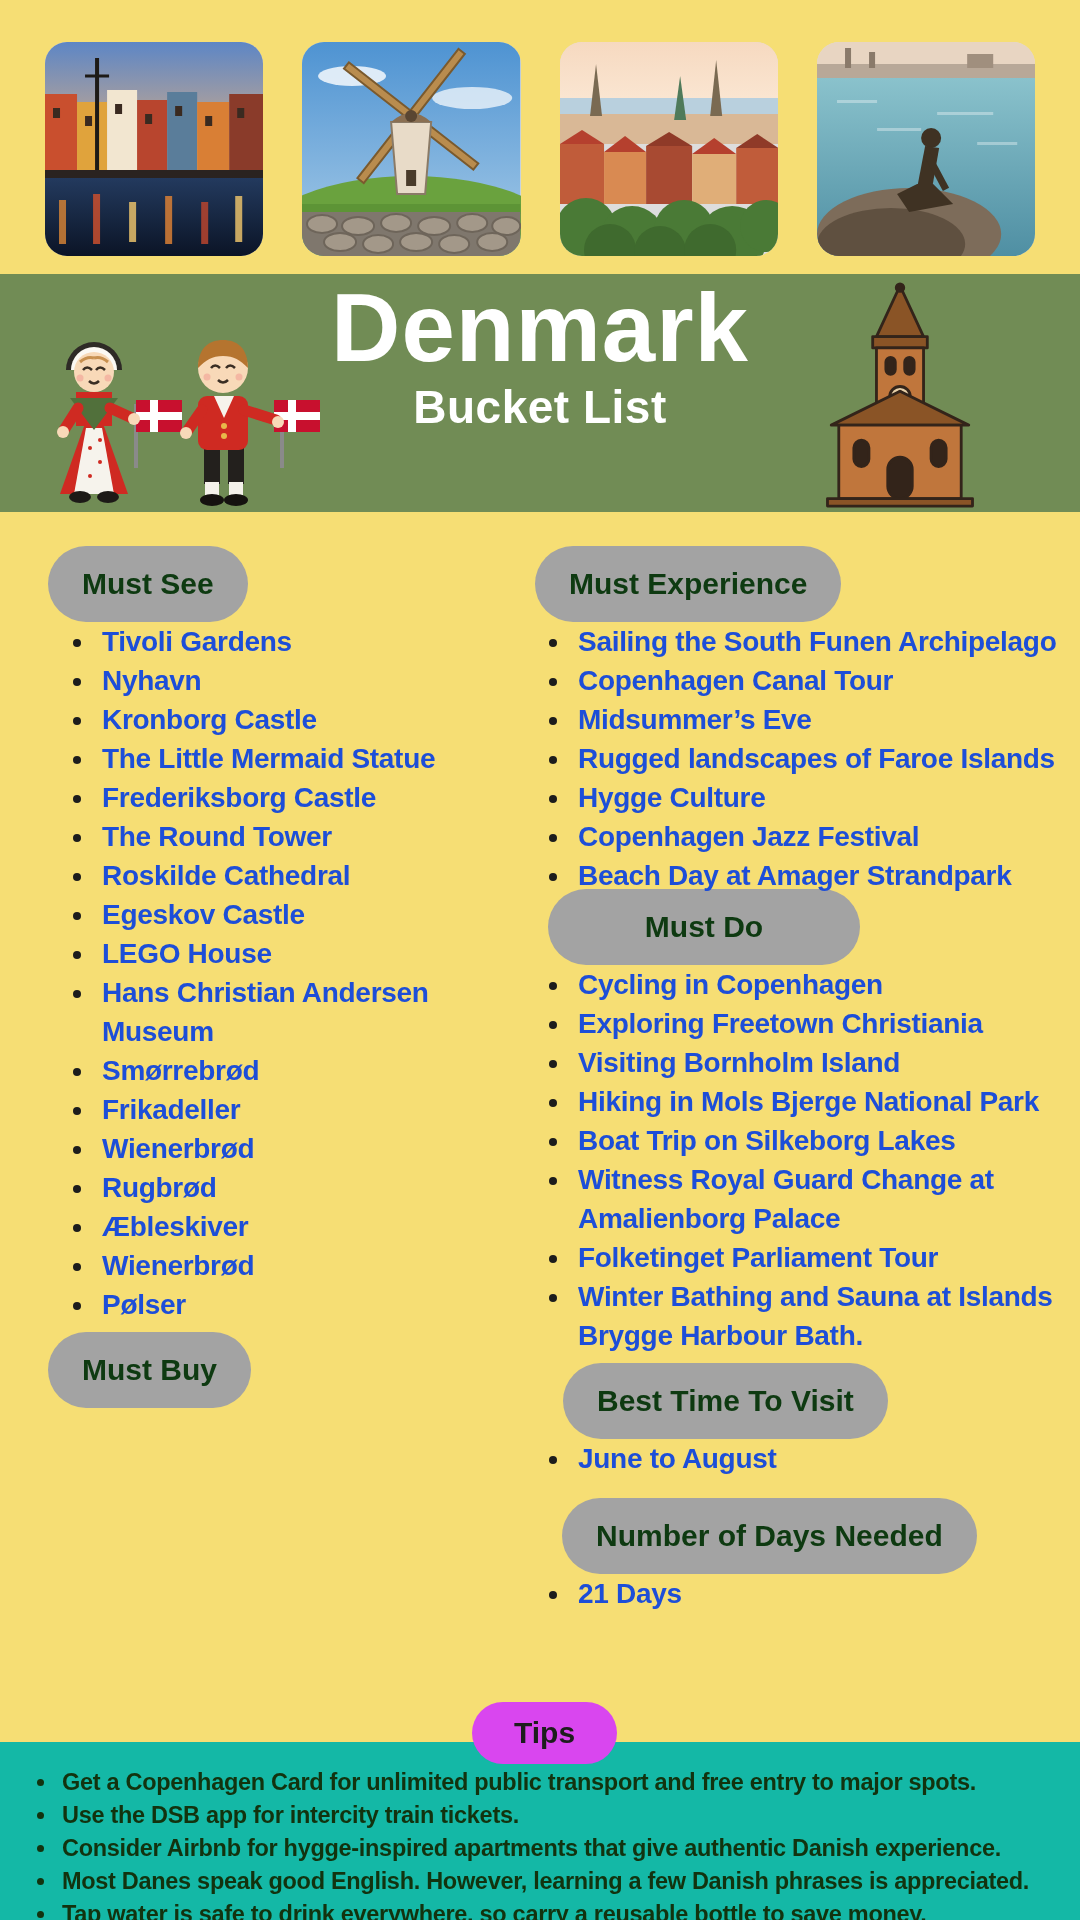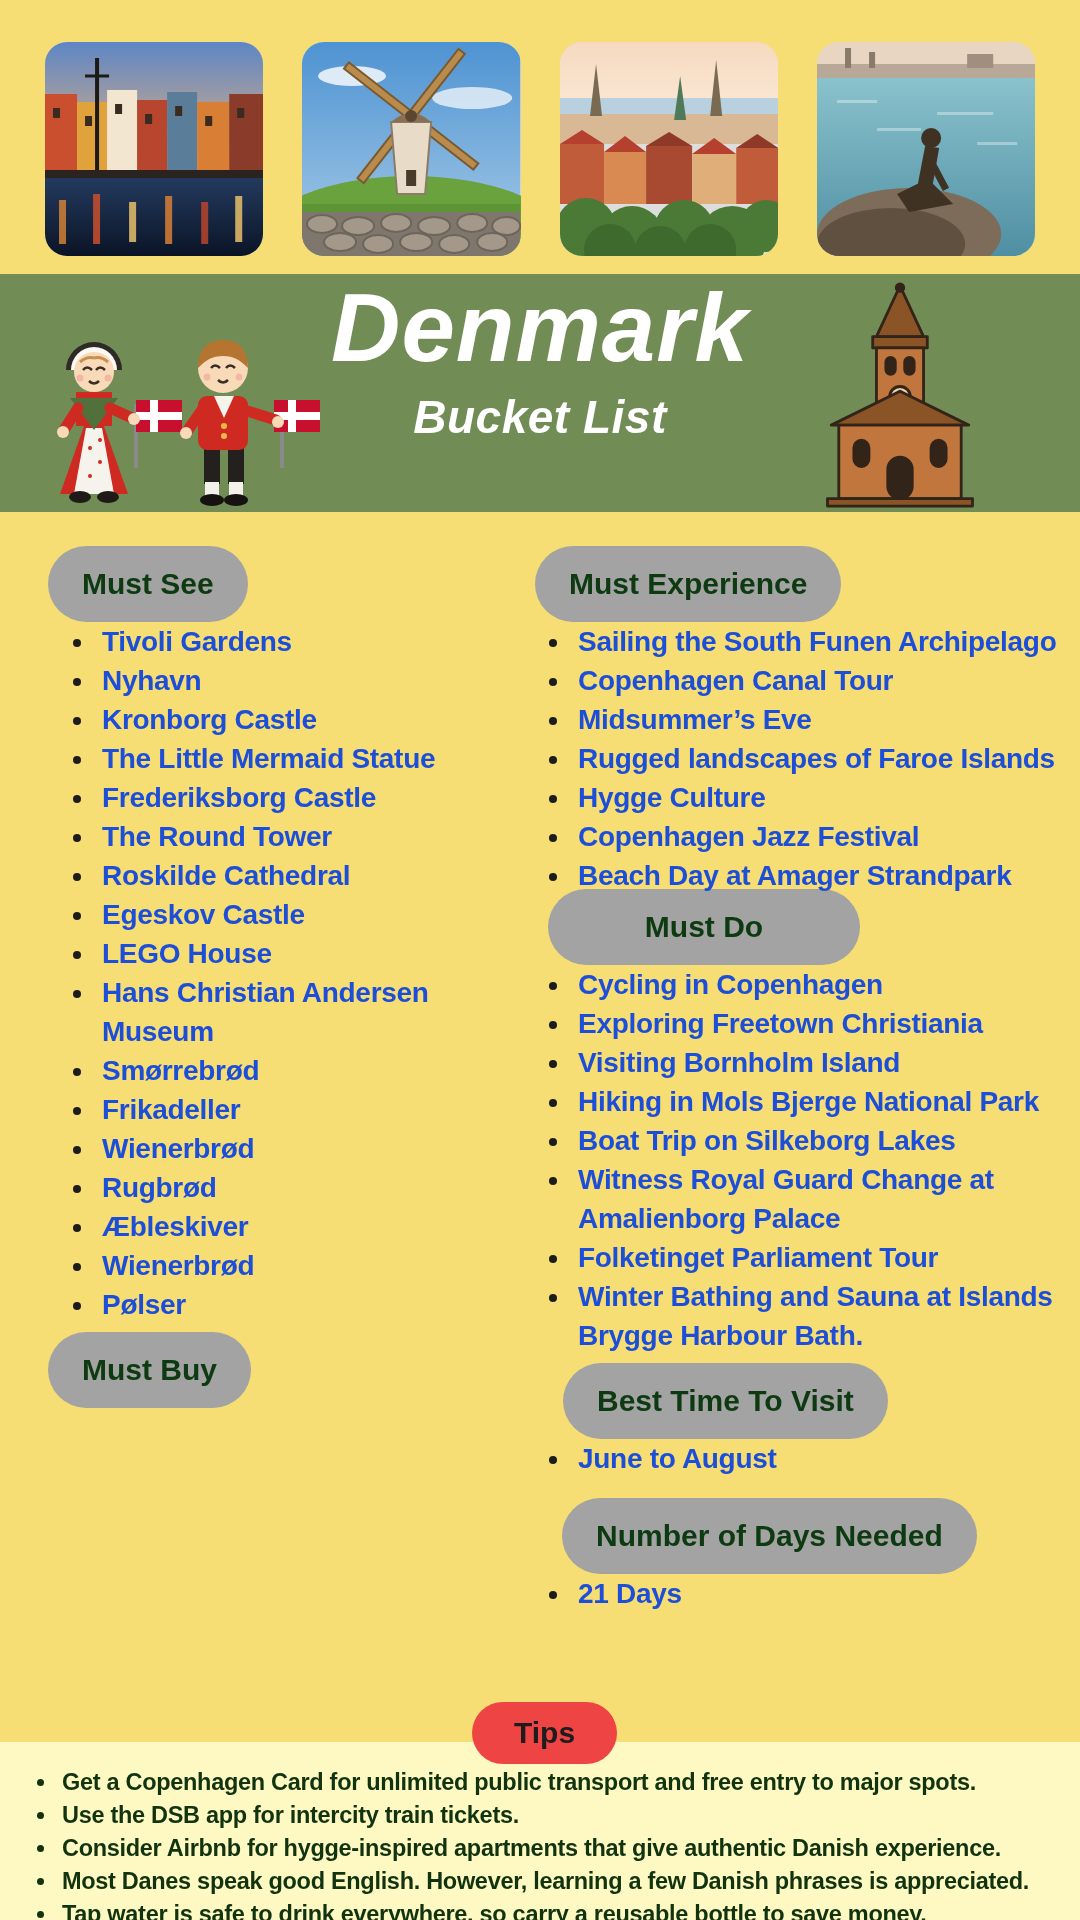--- a/index.html
+++ b/index.html
@@ -7,24 +7,24 @@
     width:1080px;height:1920px;position:relative;overflow:hidden;
     background:#F6DE74;
     font-family:"Liberation Sans",sans-serif;
     -webkit-font-smoothing:antialiased;
   }
   
   .photo-row{position:absolute;top:42px;left:45px;right:45px;height:214px;display:flex;gap:39px;}
   .photo{margin:0;flex:1;border-radius:22px;overflow:hidden;background:#ddd;}
   .photo svg{width:100%;height:100%;display:block;}
   
-  .banner{position:absolute;top:274px;left:0;width:1080px;height:238px;background:#718C55;font-style:italic;}
+  .banner{position:absolute;top:274px;left:0;width:1080px;height:238px;background:#718C55;}
   .banner-titles{position:absolute;left:0;right:0;top:2px;text-align:center;color:#ffffff;}
   .page-title{font-size:96px;font-weight:700;margin:0;letter-spacing:1px;line-height:104px;}
-  .page-subtitle{font-size:46px;font-weight:700;margin-top:10px;letter-spacing:.5px;}
+  .page-subtitle{font-size:46px;font-weight:700;letter-spacing:.5px;}
   .couple{position:absolute;left:16px;top:2px;width:305px;height:234px;}
   .church{position:absolute;right:84px;top:8px;width:192px;height:226px;}
   
   .col{position:absolute;top:512px;}
   .col-left{left:44px;width:480px;}
   .col-right{left:520px;width:552px;}
   .pill{
     background:#a3a3a3;border-radius:42px;color:#0E3A11;
     font-weight:700;font-size:30px;line-height:36px;
     padding:20px 34px;width:max-content;text-align:center;
@@ -49,25 +49,25 @@
   .l-must-exp{margin-top:20px;}
   .p-must-do{margin-top:-6px;margin-left:28px;}
   .l-must-do{margin-top:14px;}
   .p-best-time{margin-top:8px;margin-left:43px;}
   .l-best-time{margin-top:20px;}
   .p-days{margin-top:20px;margin-left:42px;}
   .l-days{margin-top:14px;}
   
   .tips-pill{
     position:absolute;left:472px;top:1702px;height:62px;
-    background:#ef4444;border-radius:32px;padding:0 42px;
+    background:#d946ef;border-radius:32px;padding:0 42px;
     display:flex;align-items:center;justify-content:center;
     font-size:30px;font-weight:700;color:#1D1D1D;z-index:3;
   }
-  .tips-footer{position:absolute;left:0;right:0;top:1742px;bottom:0;background:#fef9c3;}
+  .tips-footer{position:absolute;left:0;right:0;top:1742px;bottom:0;background:#14b8a6;}
   .tips-footer ul{
     list-style:disc;margin:0;padding:24px 10px 0 58px;
     font-size:23.5px;font-weight:700;color:#12330F;
     line-height:33px;letter-spacing:-0.3px;
   }
   .tips-footer li{padding-left:4px;}
   .tips-footer li::marker{color:#12330F;}
 </style>
 </head>
 <body>

